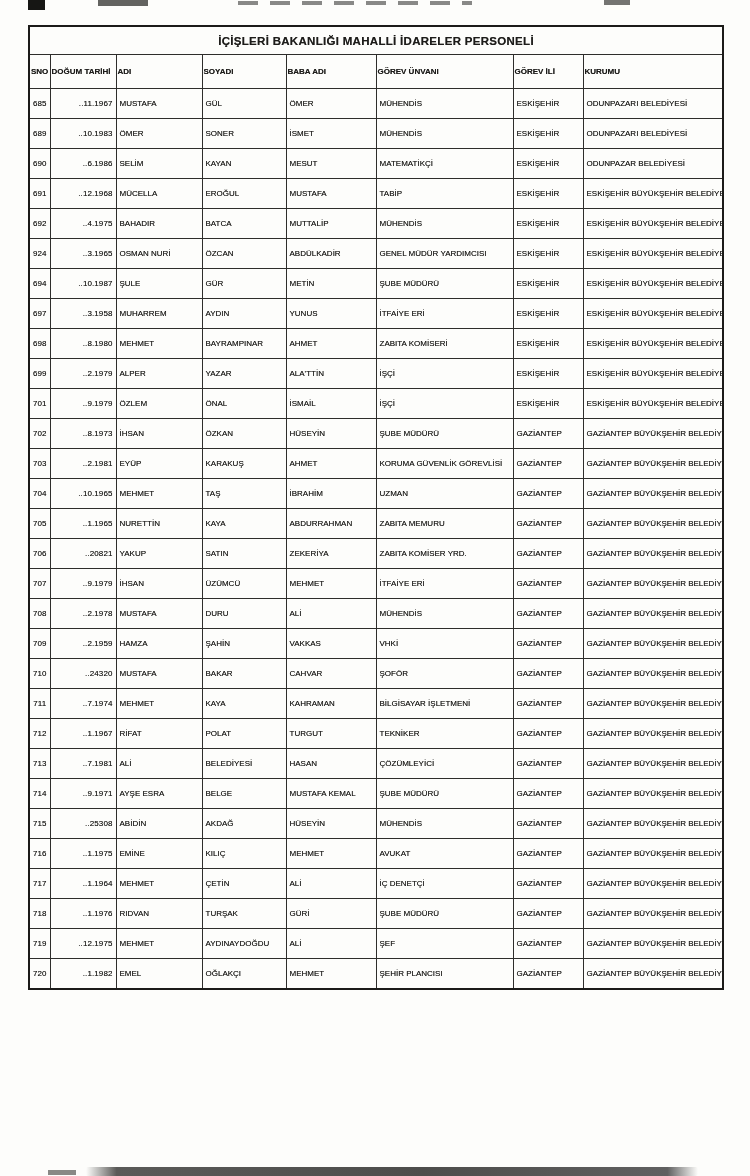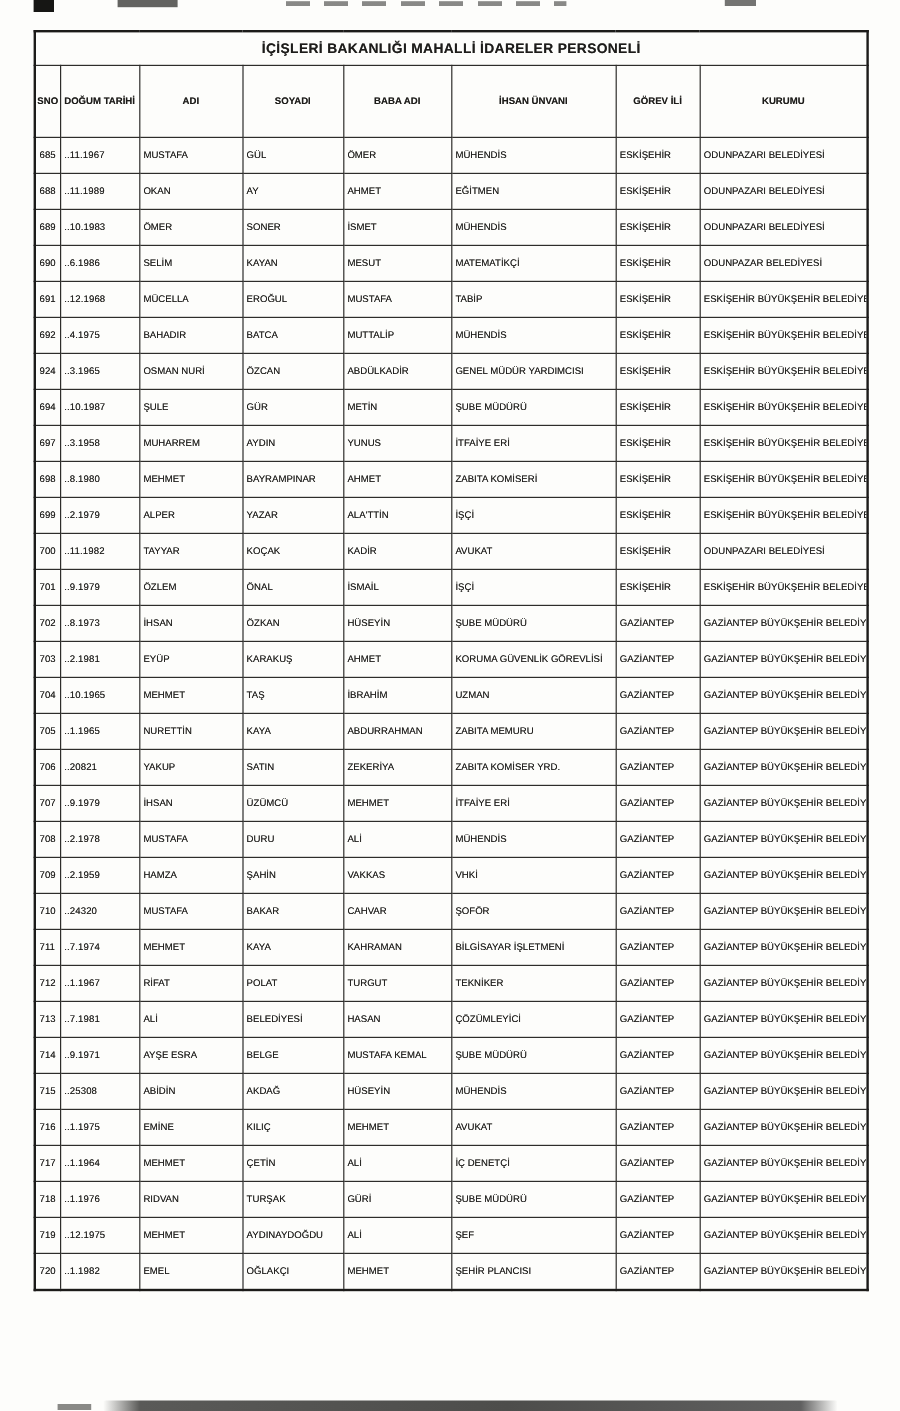--- a/index.html
+++ b/index.html
@@ -29,32 +29,32 @@
     font-size:11.5px;
     font-weight:bold;
     text-align:center;
     letter-spacing:0.3px;
     padding:1px 2px;
   }
   th.head-cell {
     height:31px;
     font-size:8px;
     font-weight:bold;
-    text-align:center;
-    padding:14px 1px;
+    text-align:left;
+    padding:1px 1px;
   }
   table.personnel td {
     height:27px;
     font-size:8px;
     padding:1px 3px;
     vertical-align:middle;
     white-space:nowrap;
   }
-  td.c0 { text-align:left; padding:1px 0; }
-  td.c1 { letter-spacing:0.1px; }
+  td.c0 { text-align:center; padding:1px 0; }
+  td.c1 { letter-spacing:0.1px;text-align:right; }
   td.c7 {
     white-space:pre-line;
     line-height:9.5px;
     font-size:7.6px;
     padding:1px 2px;
     margin-top:40px;
   }
   
   .artifact { position:absolute; pointer-events:none; }
   .art-corner { left:28px; top:0; width:17px; height:10px; background:#161614; }
@@ -96,47 +96,37 @@
     <thead>
       <tr>
         <th class="title-cell" colspan="8">İÇİŞLERİ BAKANLIĞI MAHALLİ İDARELER PERSONELİ</th>
       </tr>
       <tr>
           <th class="head-cell">SNO</th>
           <th class="head-cell">DOĞUM TARİHİ</th>
           <th class="head-cell">ADI</th>
           <th class="head-cell">SOYADI</th>
           <th class="head-cell">BABA ADI</th>
-          <th class="head-cell">İHSAN ÜNVANI</th>
+          <th class="head-cell">GÖREV ÜNVANI</th>
           <th class="head-cell">GÖREV İLİ</th>
           <th class="head-cell">KURUMU</th>
         </tr>
     </thead>
     <tbody>
         <tr>
           <td class="c0">685</td>
           <td class="c1">..11.1967</td>
           <td class="c2">MUSTAFA</td>
           <td class="c3">GÜL</td>
           <td class="c4">ÖMER</td>
           <td class="c5">MÜHENDİS</td>
           <td class="c6">ESKİŞEHİR</td>
           <td class="c7">ODUNPAZARI BELEDİYESİ</td>
         </tr>
         <tr>
-          <td class="c0">688</td>
-          <td class="c1">..11.1989</td>
-          <td class="c2">OKAN</td>
-          <td class="c3">AY</td>
-          <td class="c4">AHMET</td>
-          <td class="c5">EĞİTMEN</td>
-          <td class="c6">ESKİŞEHİR</td>
-          <td class="c7">ODUNPAZARI BELEDİYESİ</td>
-        </tr>
-        <tr>
           <td class="c0">689</td>
           <td class="c1">..10.1983</td>
           <td class="c2">ÖMER</td>
           <td class="c3">SONER</td>
           <td class="c4">İSMET</td>
           <td class="c5">MÜHENDİS</td>
           <td class="c6">ESKİŞEHİR</td>
           <td class="c7">ODUNPAZARI BELEDİYESİ</td>
         </tr>
         <tr>
@@ -213,30 +203,20 @@
           <td class="c0">699</td>
           <td class="c1">..2.1979</td>
           <td class="c2">ALPER</td>
           <td class="c3">YAZAR</td>
           <td class="c4">ALA'TTİN</td>
           <td class="c5">İŞÇİ</td>
           <td class="c6">ESKİŞEHİR</td>
           <td class="c7">ESKİŞEHİR BÜYÜKŞEHİR BELEDİYESİ</td>
         </tr>
         <tr>
-          <td class="c0">700</td>
-          <td class="c1">..11.1982</td>
-          <td class="c2">TAYYAR</td>
-          <td class="c3">KOÇAK</td>
-          <td class="c4">KADİR</td>
-          <td class="c5">AVUKAT</td>
-          <td class="c6">ESKİŞEHİR</td>
-          <td class="c7">ODUNPAZARI BELEDİYESİ</td>
-        </tr>
-        <tr>
           <td class="c0">701</td>
           <td class="c1">..9.1979</td>
           <td class="c2">ÖZLEM</td>
           <td class="c3">ÖNAL</td>
           <td class="c4">İSMAİL</td>
           <td class="c5">İŞÇİ</td>
           <td class="c6">ESKİŞEHİR</td>
           <td class="c7">ESKİŞEHİR BÜYÜKŞEHİR BELEDİYESİ</td>
         </tr>
         <tr>

